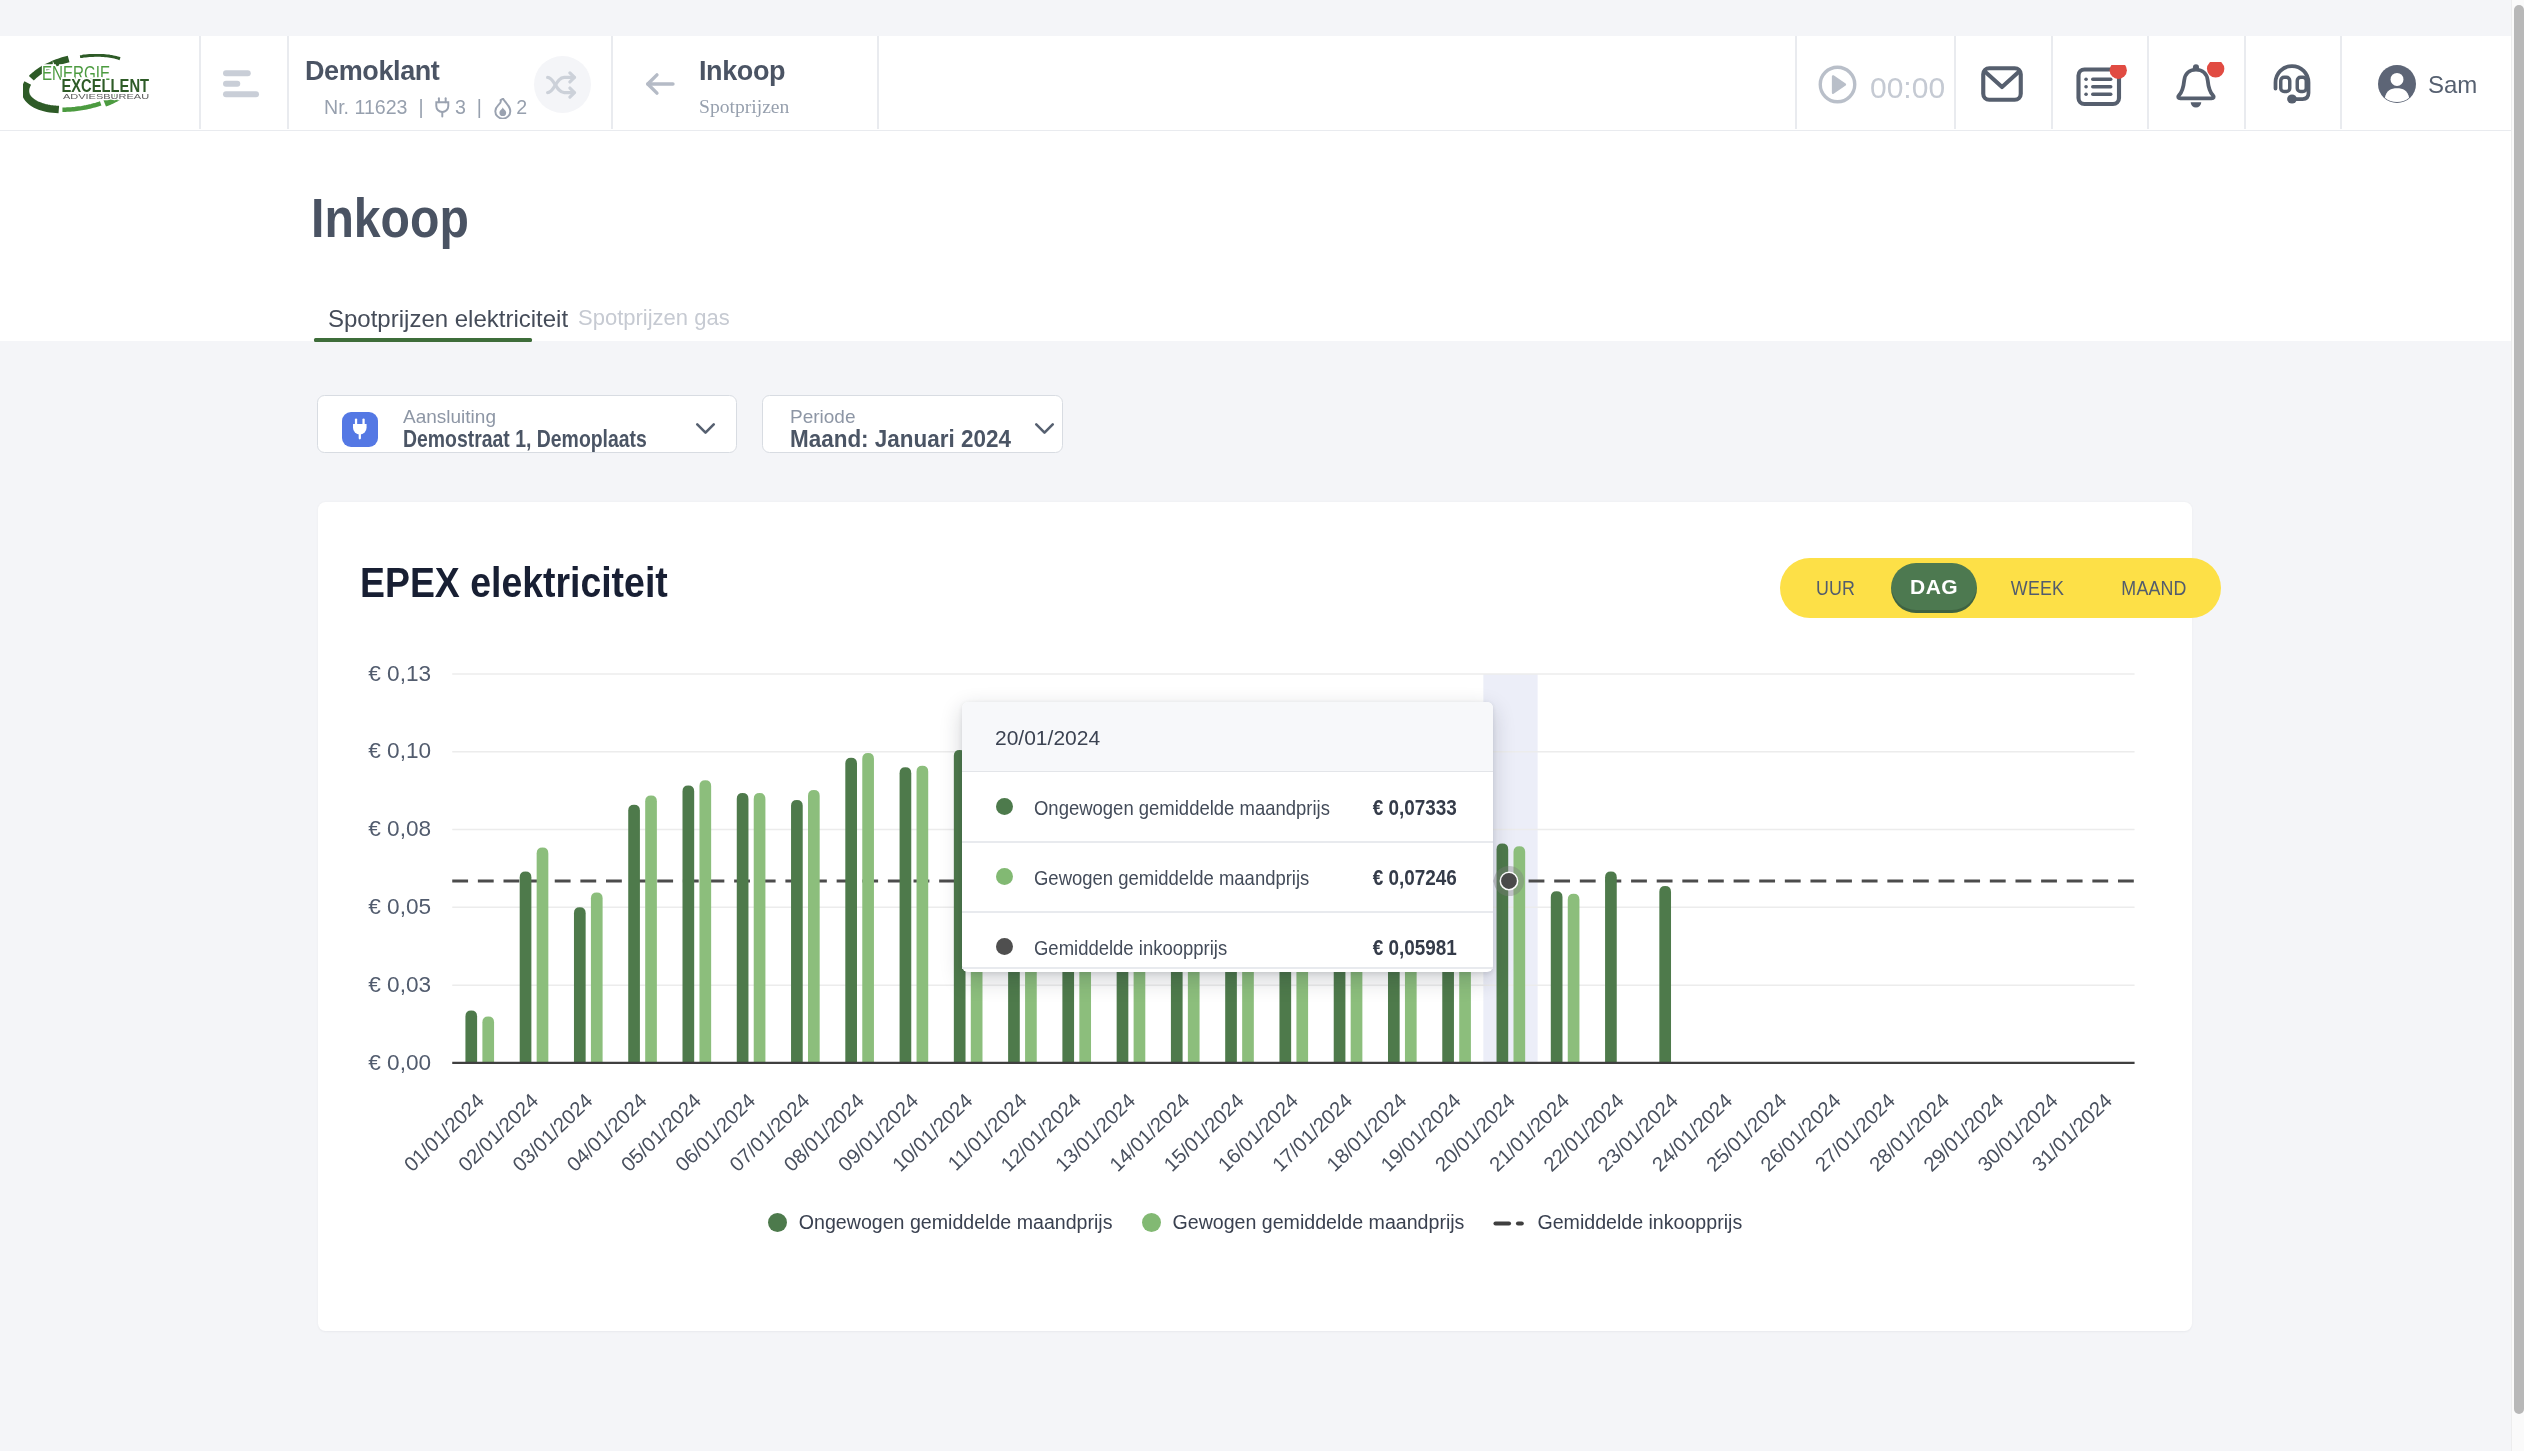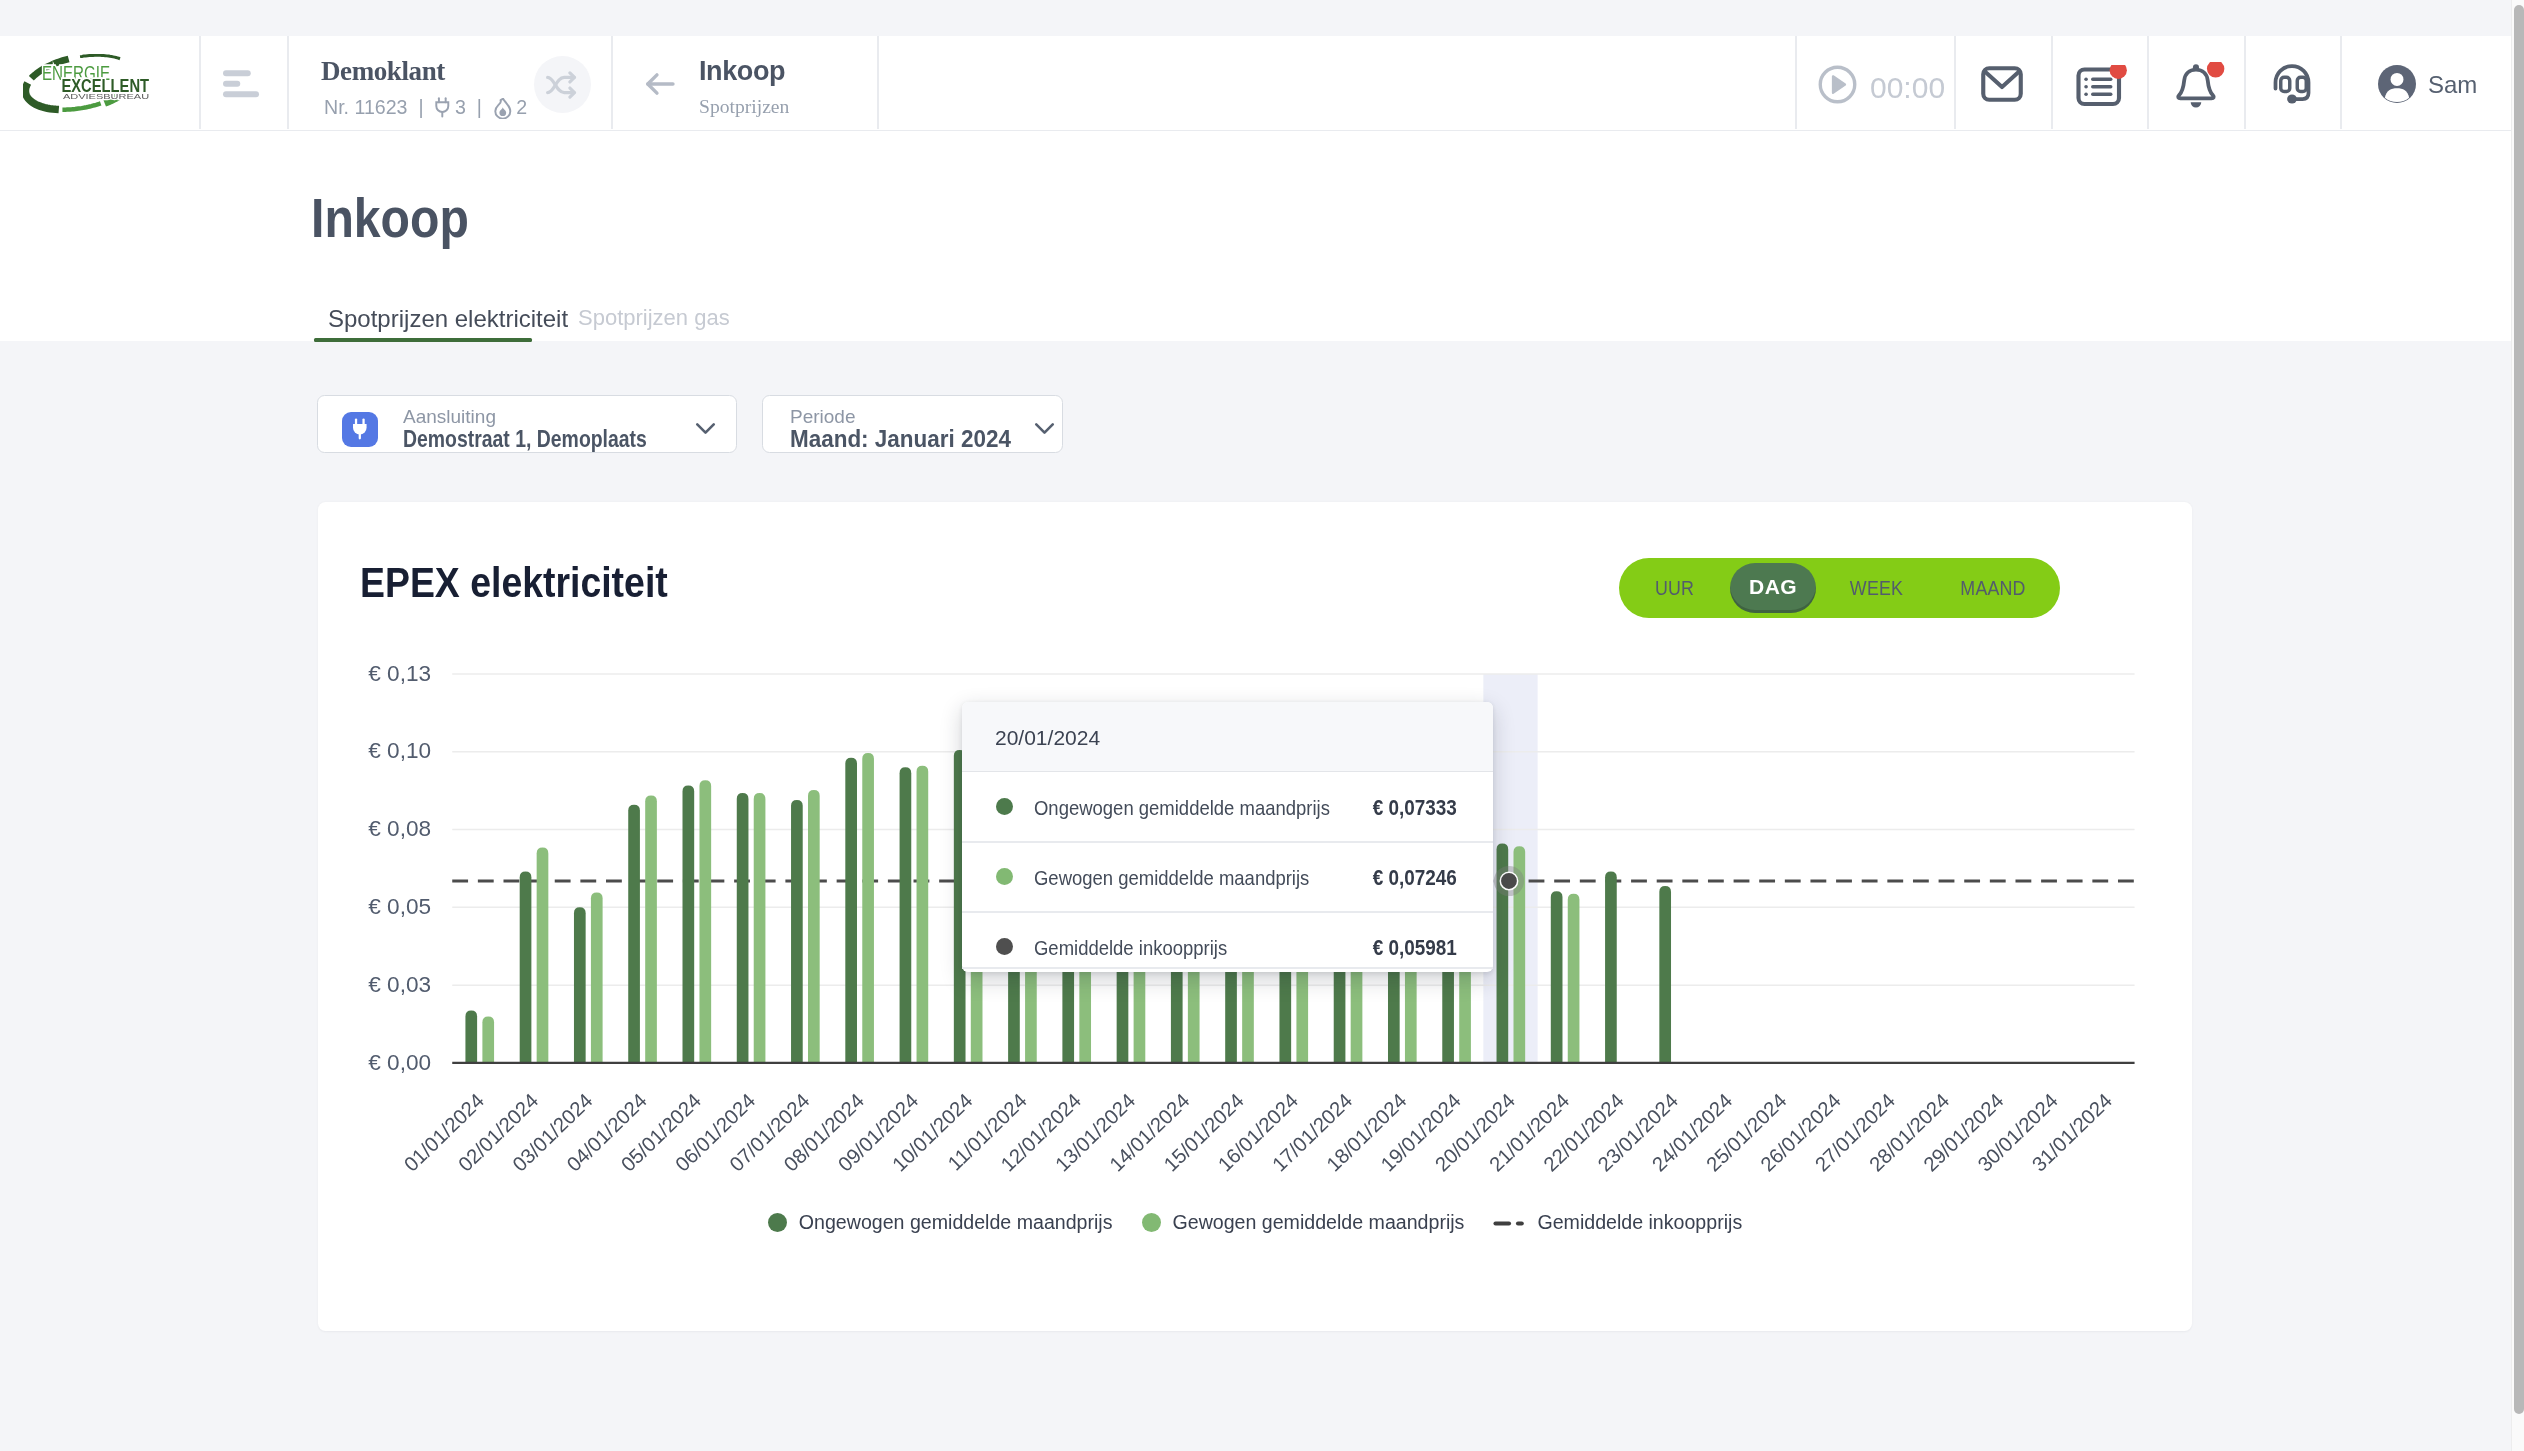--- a/index.html
+++ b/index.html
@@ -18,21 +18,21 @@
   .tab2 { position:absolute; left:578px; top:305px; font-size:22px; color:#c6cad2; z-index:6; }
   .tabline { position:absolute; left:314px; top:338px; width:218px; height:3.8px; background:#3e6d3a; border-radius:1.5px; z-index:6; }
   
   .dd { position:absolute; top:395px; height:58px; background:#ffffff; border:1.5px solid #d8dce2; border-radius:7.5px; z-index:6; }
   .ddlabel { position:absolute; font-size:19px; color:#8d96a5; }
   .ddvalue { position:absolute; font-size:23.4px; font-weight:bold; color:#4b5565; transform:scaleX(0.83); transform-origin:0 0; white-space:nowrap; }
   .ddvalue2 { transform:scaleX(0.96); }
   
   .card { position:absolute; left:318px; top:502px; width:1874px; height:829px; background:#ffffff; border-radius:7.5px; box-shadow:0 0.8px 2.3px rgba(20,25,40,0.05); z-index:6; }
   .cardtitle { position:absolute; left:360px; top:558px; font-size:43px; font-weight:bold; color:#181f33; z-index:7; transform:scaleX(0.87); transform-origin:0 0; white-space:nowrap; }
-  .seg { position:absolute; left:1619px; top:558px; width:441px; height:60px; background:#84cc16; border-radius:30px; z-index:7; }
+  .seg { position:absolute; left:1780px; top:558px; width:441px; height:60px; background:#fde047; border-radius:30px; z-index:7; }
   .segitem { position:absolute; top:0; height:60px; line-height:60px; text-align:center; font-size:21px; font-weight:normal; color:#525c6d; letter-spacing:0.2px; transform:scaleX(0.85); }
   .segactive { position:absolute; left:111px; top:4.5px; width:86px; height:50px; background:#4d7950; border-radius:25px; box-shadow:inset 0 -3px 0 rgba(0,0,0,0.18); color:#ffffff; text-align:center; line-height:48px; font-size:21px; font-weight:bold; letter-spacing:0.4px; }
   
   .tooltip { position:absolute; left:962px; top:702px; width:531px; height:270px; background:#ffffff; border-radius:6px; box-shadow:0 7.5px 22.6px rgba(30,35,50,0.20), 0 1.5px 4.5px rgba(30,35,50,0.10); z-index:20; }
   .tthead { position:absolute; left:0; top:0; width:531px; height:70px; background:#f7f8fa; border-bottom:1.5px solid #e3e5e9; border-radius:6px 6px 0 0; }
   .tthead span { position:absolute; left:33px; top:24px; font-size:21px; color:#3b4251; }
   .ttrow { position:absolute; left:0; width:531px; height:69px; }
   .ttdot { position:absolute; left:34px; top:26px; width:17.3px; height:17.3px; border-radius:50%; }
   .ttlabel { position:absolute; left:72px; top:24px; font-size:21px; color:#434b59; transform:scaleX(0.88); transform-origin:0 0; white-space:nowrap; }
   .ttvalue { position:absolute; right:36px; top:23.4px; font-size:22px; font-weight:bold; color:#343b49; transform:scaleX(0.86); transform-origin:100% 0; white-space:nowrap; }
@@ -65,21 +65,21 @@
 
     <svg class="abs" style="left:222px;top:32px;" width="41" height="33" viewBox="0 0 54 44">
       <g stroke="#c9ced7" stroke-width="8" stroke-linecap="round">
         <line x1="5" y1="7" x2="34" y2="7"></line>
         <line x1="5" y1="21" x2="20" y2="21"></line>
         <line x1="5" y1="35" x2="45" y2="35"></line>
       </g>
     </svg>
     <div class="hdiv" style="left:287px;"></div>
 
-    <div class="abs htitle" style="left:321px;top:19.6px;font-family:Liberation Serif, serif;">Demoklant</div>
+    <div class="abs htitle" style="left:305px;top:19.6px;">Demoklant</div>
     <div class="abs hsub" style="left:324px;top:60px;">Nr. 11623&nbsp; | &nbsp;<svg width="16.6" height="21" viewBox="0 0 22 28" style="vertical-align:-3.8px;">
         <g stroke="#9aa2b0" stroke-width="2.6" fill="none" stroke-linecap="round">
           <line x1="6.5" y1="1.5" x2="6.5" y2="7"></line>
           <line x1="15.5" y1="1.5" x2="15.5" y2="7"></line>
           <path d="M3 7 H19 V12 A8 8 0 0 1 3 12 Z"></path>
           <line x1="11" y1="20" x2="11" y2="26"></line>
         </g>
       </svg> 3&nbsp; | &nbsp;<svg width="19.6" height="21" viewBox="0 0 26 28" style="vertical-align:-4.5px;">
         <path d="M10 3 C11.5 5.5 9 7.5 7 9.5 C4.5 12 3 14.5 3 17.5 A10 10 0 0 0 23 17.5 C23 13 20 9.5 17.5 6.5 C15.5 4.2 14 2.5 13.5 1 C12 1.5 10.8 2.2 10 3 Z" fill="none" stroke="#9aa2b0" stroke-width="2.6" stroke-linejoin="round"></path>
         <path d="M13 12 C13 15 8.5 16 8.5 19.5 A4.5 4.5 0 0 0 17.5 19.5 C17.5 16 13 15 13 12 Z" fill="#9aa2b0"></path>

